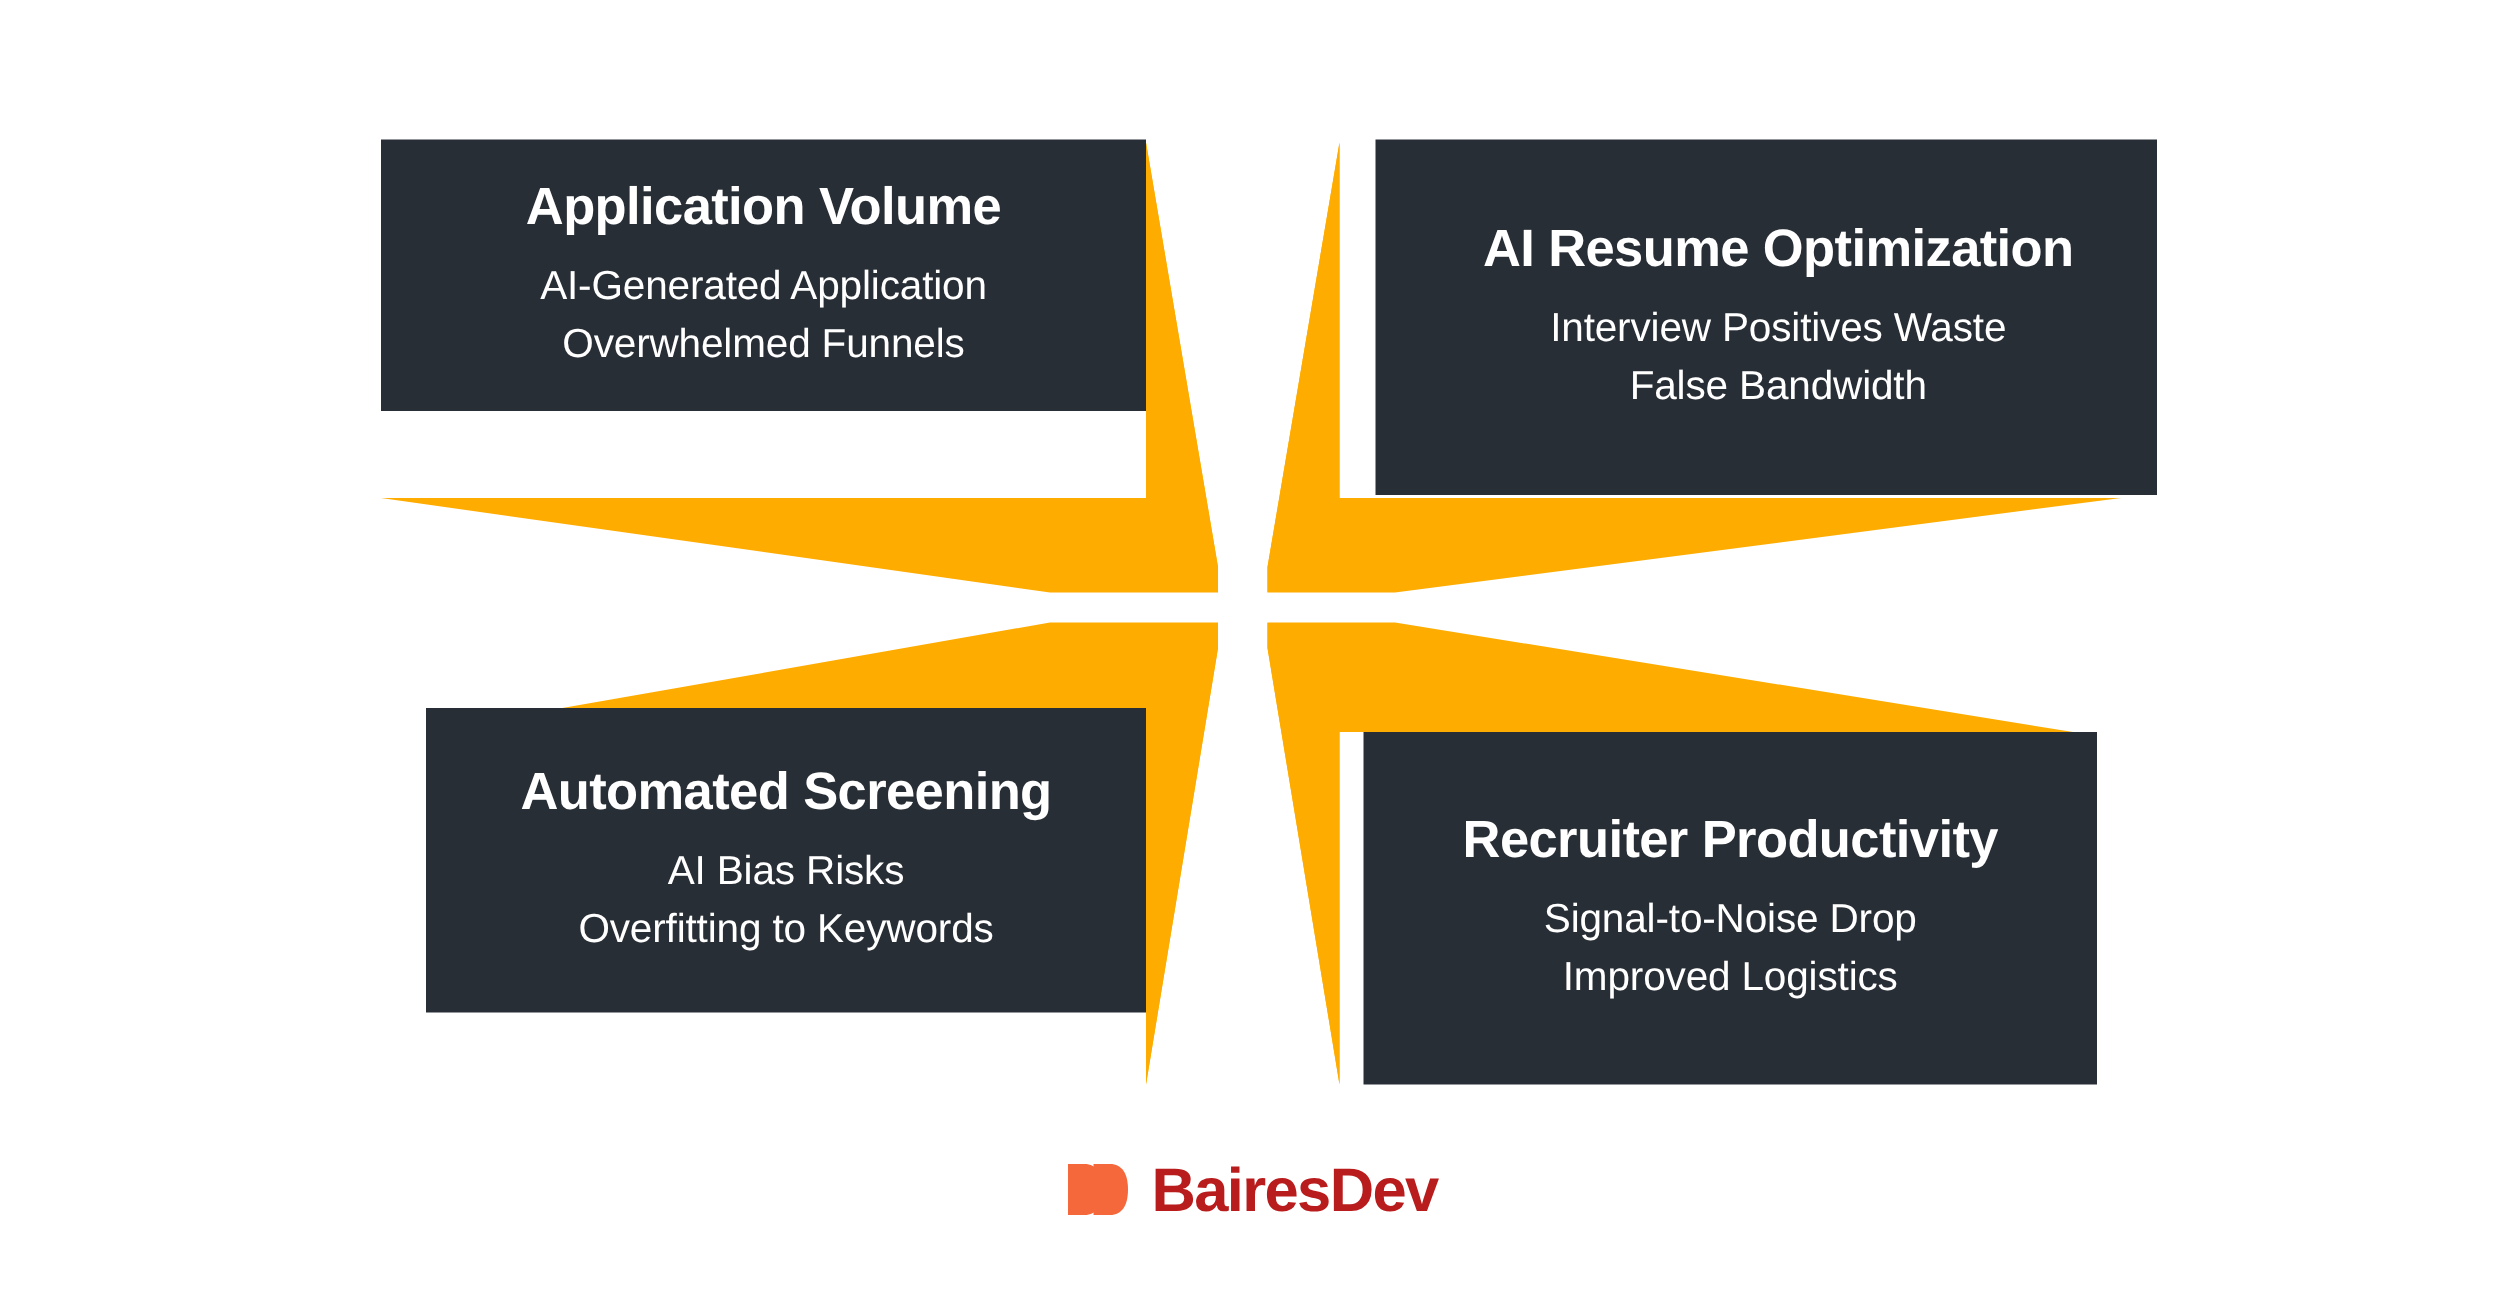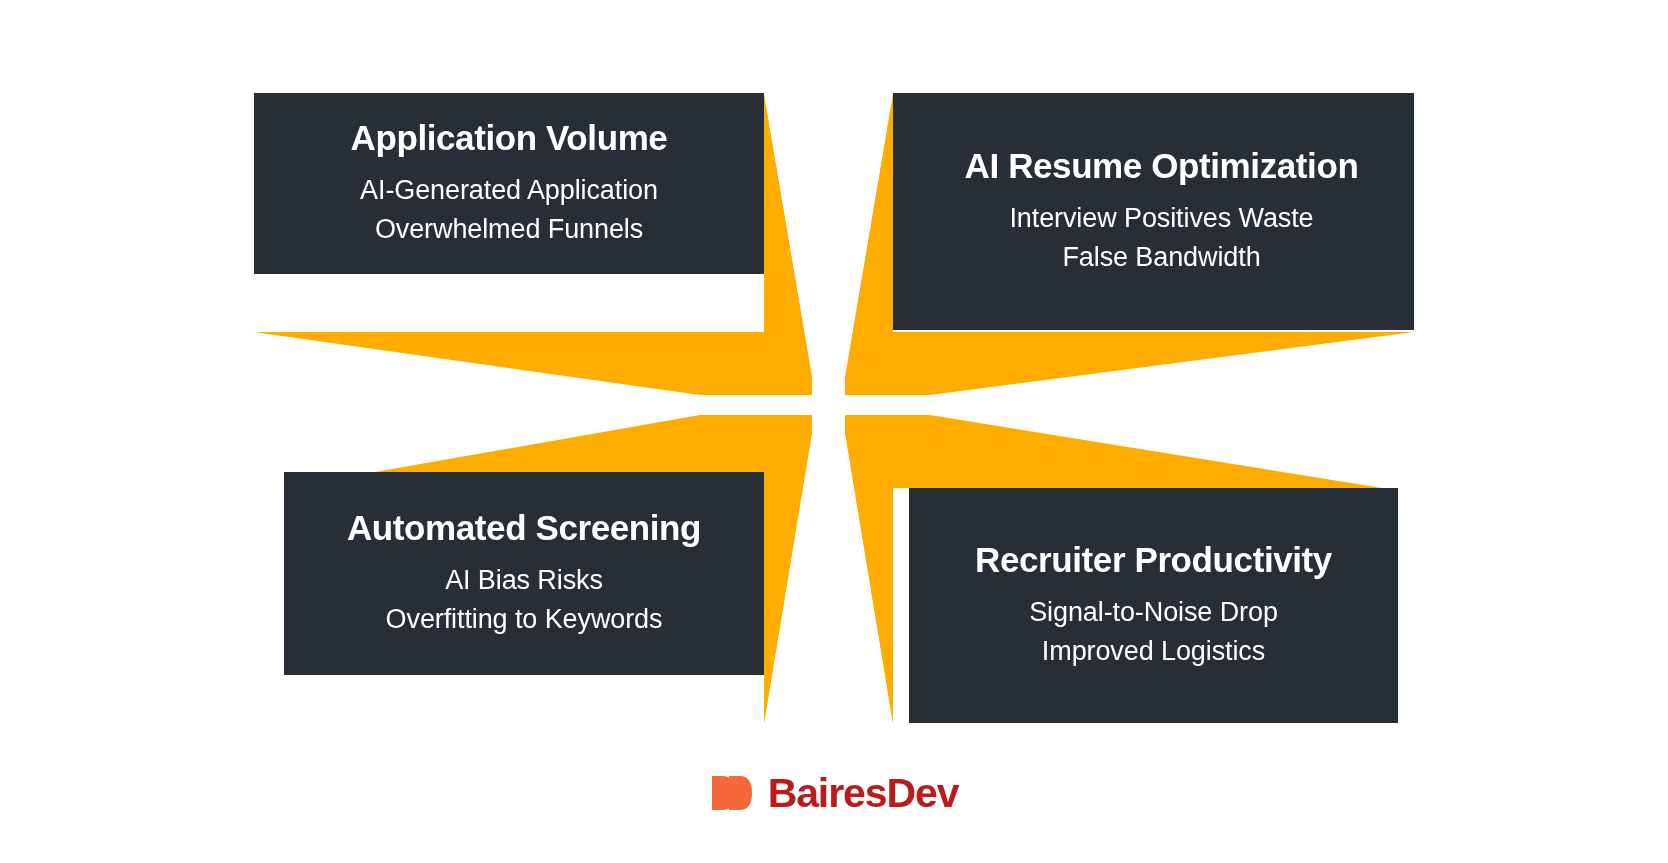--- a/index.html
+++ b/index.html
@@ -68,21 +68,21 @@
     line-height: 1.46;
     letter-spacing: -0.1px;
     white-space: nowrap;
   }
 
   
   #card-application-volume {
     left: 254px;  top: 93px;  width: 510px;  height: 181px;
   }
   #card-ai-resume-optimization {
-    left: 893px;  top: 93px;  width: 521px;  height: 237px; padding-left: 38px;
+    left: 917px;  top: 93px;  width: 521px;  height: 237px; padding-left: 38px;
   }
   #card-automated-screening {
     left: 284px;  top: 472px; width: 480px;  height: 203px; text-align: center;
   }
   #card-recruiter-productivity {
     left: 893px;  top: 488px; width: 489px;  height: 235px; margin-left: 16px;
   }
 
   
   #logo {

